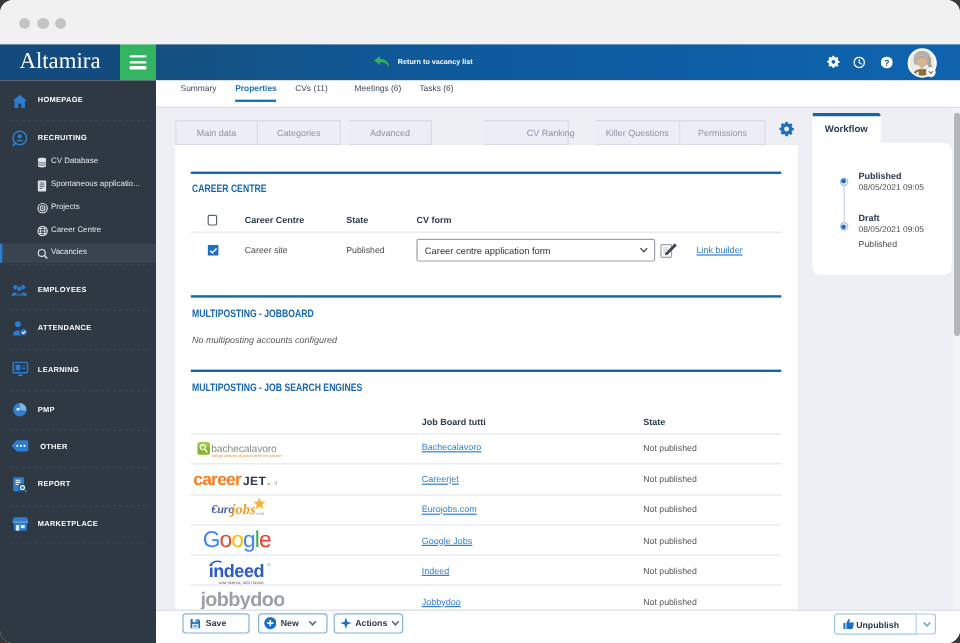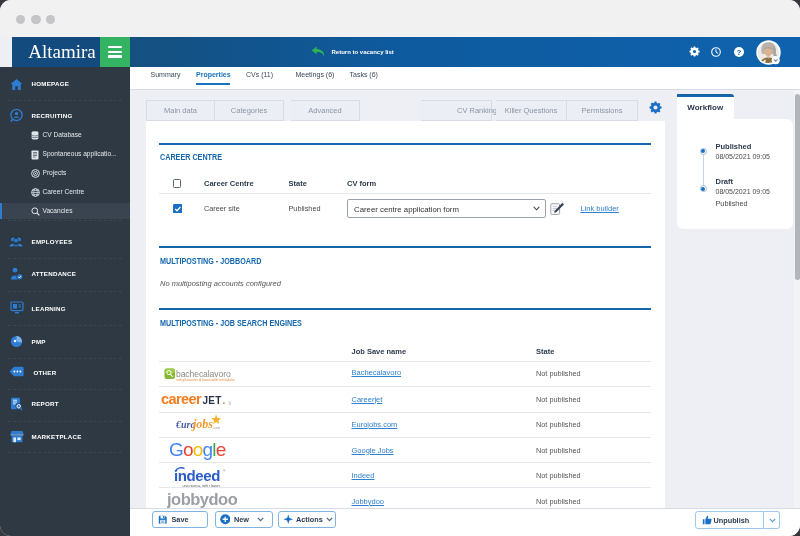--- a/index.html
+++ b/index.html
@@ -7,21 +7,21 @@
   body { font-family:"Liberation Sans", sans-serif; background:#36383c; }
   .stage { position:relative; width:800px; height:536px; background:#36383c; }
   .window { position:absolute; left:0; top:0; width:800px; height:536px; border-radius:11px; overflow:hidden; background:#edeff5; }
   .abs { position:absolute; white-space:nowrap; }
 
   
   .bbar { left:0; top:0; width:800px; height:37px; background:#f1f1f2; }
   .dot { top:14.5px; width:9.5px; height:9.5px; border-radius:50%; background:#c4c4c6; }
 
   
-  .logo { left:0; top:37px; width:100px; height:30px; background:#134b7e; color:#fff; font-family:"Liberation Serif", serif; font-size:19px; text-align:center; line-height:29px;margin-left:12px; }
+  .logo { left:0; top:37px; width:100px; height:30px; background:#134b7e; color:#fff; font-family:"Liberation Serif", serif; font-size:19px; text-align:center; line-height:29px; }
   .burger { left:100px; top:37px; width:30px; height:30px; background:#34b463; }
   .burger i { position:absolute; left:8px; width:14px; height:2.4px; background:#fff; border-radius:1px; }
   .titlebar { left:130px; top:37px; width:670px; height:30px; background:linear-gradient(90deg,#15507f 0%, #0e5a9e 40%, #0f63ae 100%); }
   .vtitle { left:150px; top:37px; height:30px; line-height:30px; color:#fff; font-size:11px; font-weight:bold; letter-spacing:-0.2px; }
   .rtnlink { left:331.5px; top:37px; height:30px; line-height:30px; color:#fff; font-size:6px; font-weight:600; }
 
   
   .sidebar { left:0; top:67px; width:130px; height:469px; background:#2e3944; }
   .sep { left:8px; width:114px; height:0; border-top:1px dashed #3a4550; }
   .navtxt { color:#fff; font-size:6.2px; font-weight:bold; letter-spacing:.25px; }
@@ -225,21 +225,21 @@
   <div class="abs ttab" style="left:150.5px;">Summary</div>
   <div class="abs ttab act" style="left:196px;">Properties</div>
   <div class="abs tund" style="left:196px; width:33.5px;"></div>
   <div class="abs ttab" style="left:246px;">CVs (11)</div>
   <div class="abs ttab" style="left:295.5px;">Meetings (6)</div>
   <div class="abs ttab" style="left:349.5px;">Tasks (6)</div>
 
   <div class="abs stab first" style="left:146px; width:69px;">Main data</div>
   <div class="abs stab" style="left:215px; width:69px;">Categories</div>
   <div class="abs stab" style="left:291px; width:69px;">Advanced</div>
-  <div class="abs stab" style="left:421px; width:70.5px;padding-left:36px;">CV Ranking</div>
+  <div class="abs stab" style="left:403px; width:70.5px;padding-left:36px;">CV Ranking</div>
   <div class="abs stab" style="left:496px; width:71px;">Killer Questions</div>
   <div class="abs stab" style="left:567px; width:71px;">Permissions</div>
   <svg class="abs" style="left:648.5px; top:100.5px;" width="13" height="13" viewBox="0 0 24 24">
         <path fill="#1b6fc4" d="M12 8.2 A3.8 3.8 0 1 0 12 15.8 A3.8 3.8 0 1 0 12 8.2 Z M10.2 1 h3.6 l0.45 2.6 a8.6 8.6 0 0 1 2.2 0.9 l2.2-1.5 2.5 2.5 -1.5 2.2 a8.6 8.6 0 0 1 0.9 2.2 l2.6 0.45 v3.6 l-2.6 0.45 a8.6 8.6 0 0 1 -0.9 2.2 l1.5 2.2 -2.5 2.5 -2.2-1.5 a8.6 8.6 0 0 1 -2.2 0.9 L13.8 23 h-3.6 l-0.45-2.6 a8.6 8.6 0 0 1 -2.2-0.9 l-2.2 1.5 -2.5-2.5 1.5-2.2 a8.6 8.6 0 0 1 -0.9-2.2 L1 13.8 v-3.6 l2.6-0.45 a8.6 8.6 0 0 1 0.9-2.2 L3 5.35 5.5 2.85 l2.2 1.5 a8.6 8.6 0 0 1 2.2-0.9 Z"></path>
       </svg>
 
   <div class="abs wfpanel"></div>
   <div class="abs wftab">Workflow</div>
   <div class="abs" id="workflowbody">
     <div class="abs" style="left:703px; top:151px; width:1px; height:38px; background:#c3d4e8;"></div>
@@ -283,21 +283,21 @@
           <path d="M4.6 8.9 L12.3 0.8 L14 2.5 L6.3 10.2 L4 10.7 Z" fill="#3c4654"></path>
         </svg>
     <div class="abs lnk" style="left:580.5px; top:204px;">Link builder</div>
 
     <div class="abs bluln" style="top:245.6px;"></div>
     <div class="abs sechd" style="top:255.5px;">MULTIPOSTING - JOBBOARD</div>
     <div class="abs" style="left:160px; top:279px; font-size:7.5px; font-style:italic; color:#555;">No multiposting accounts configured</div>
     <div class="abs bluln" style="top:308px;"></div>
 
     <div class="abs sechd" style="top:317.8px;">MULTIPOSTING - JOB SEARCH ENGINES</div>
-    <div class="abs th" style="left:351.5px; top:347px;">Job Save name</div>
+    <div class="abs th" style="left:351.5px; top:347px;">Job Board tutti</div>
     <div class="abs th" style="left:536px; top:347px;">State</div>
     <div class="abs gryln" style="top:360.5px;"></div>
     <div class="abs gryln" style="top:386.2px;"></div>
     <div class="abs gryln" style="top:411.8px;"></div>
     <div class="abs gryln" style="top:436.8px;"></div>
     <div class="abs gryln" style="top:461.7px;"></div>
     <div class="abs gryln" style="top:486.6px;"></div>
 
     <div class="abs lnk" style="left:351.5px; top:368px;">Bachecalavoro</div>
     <div class="abs td" style="left:536px; top:368.5px; color:#555;">Not published</div>

